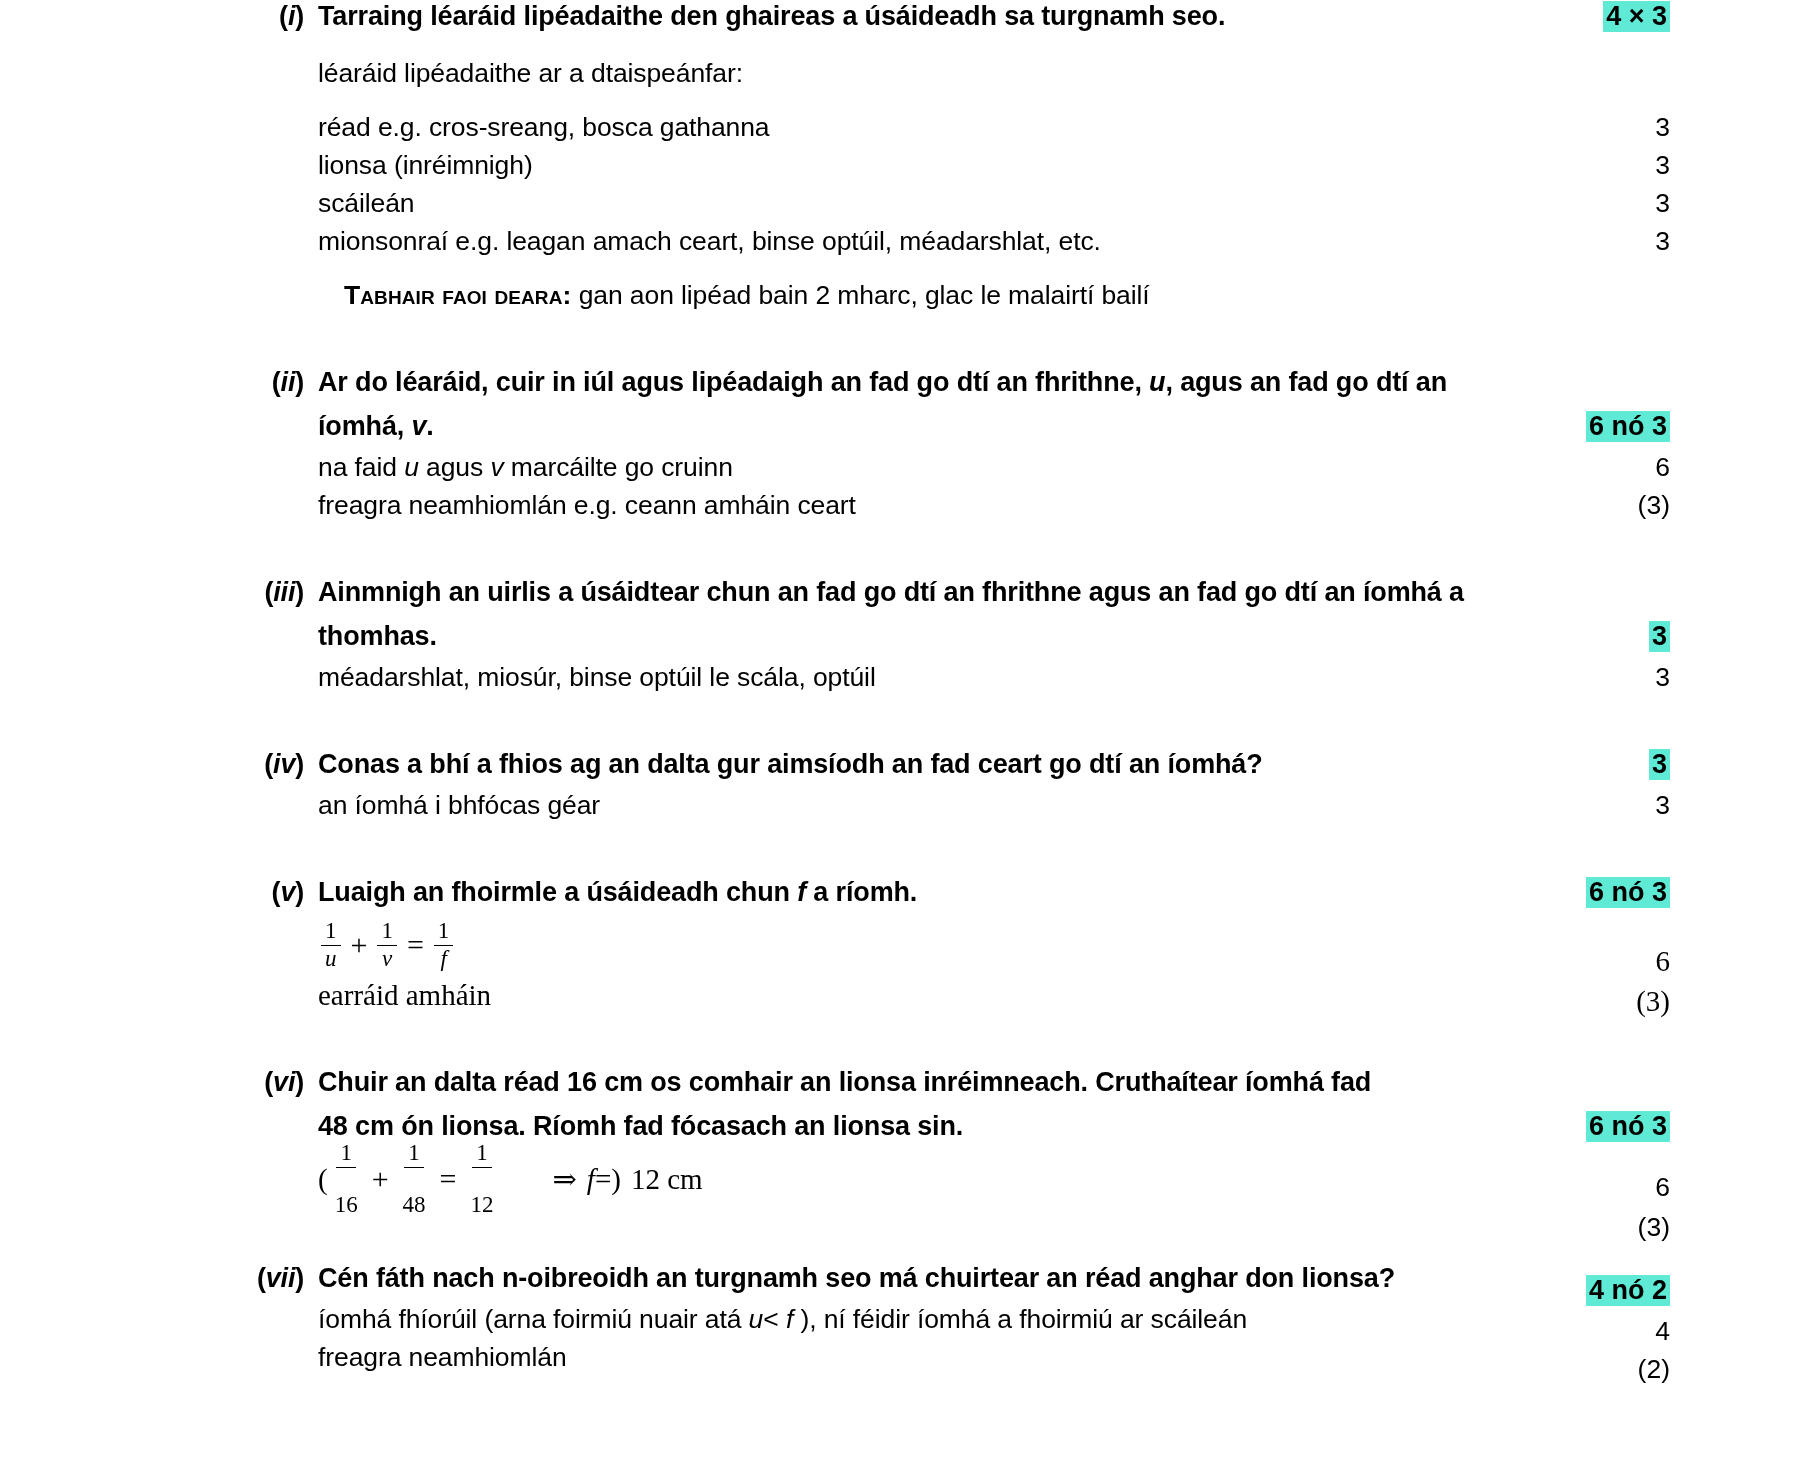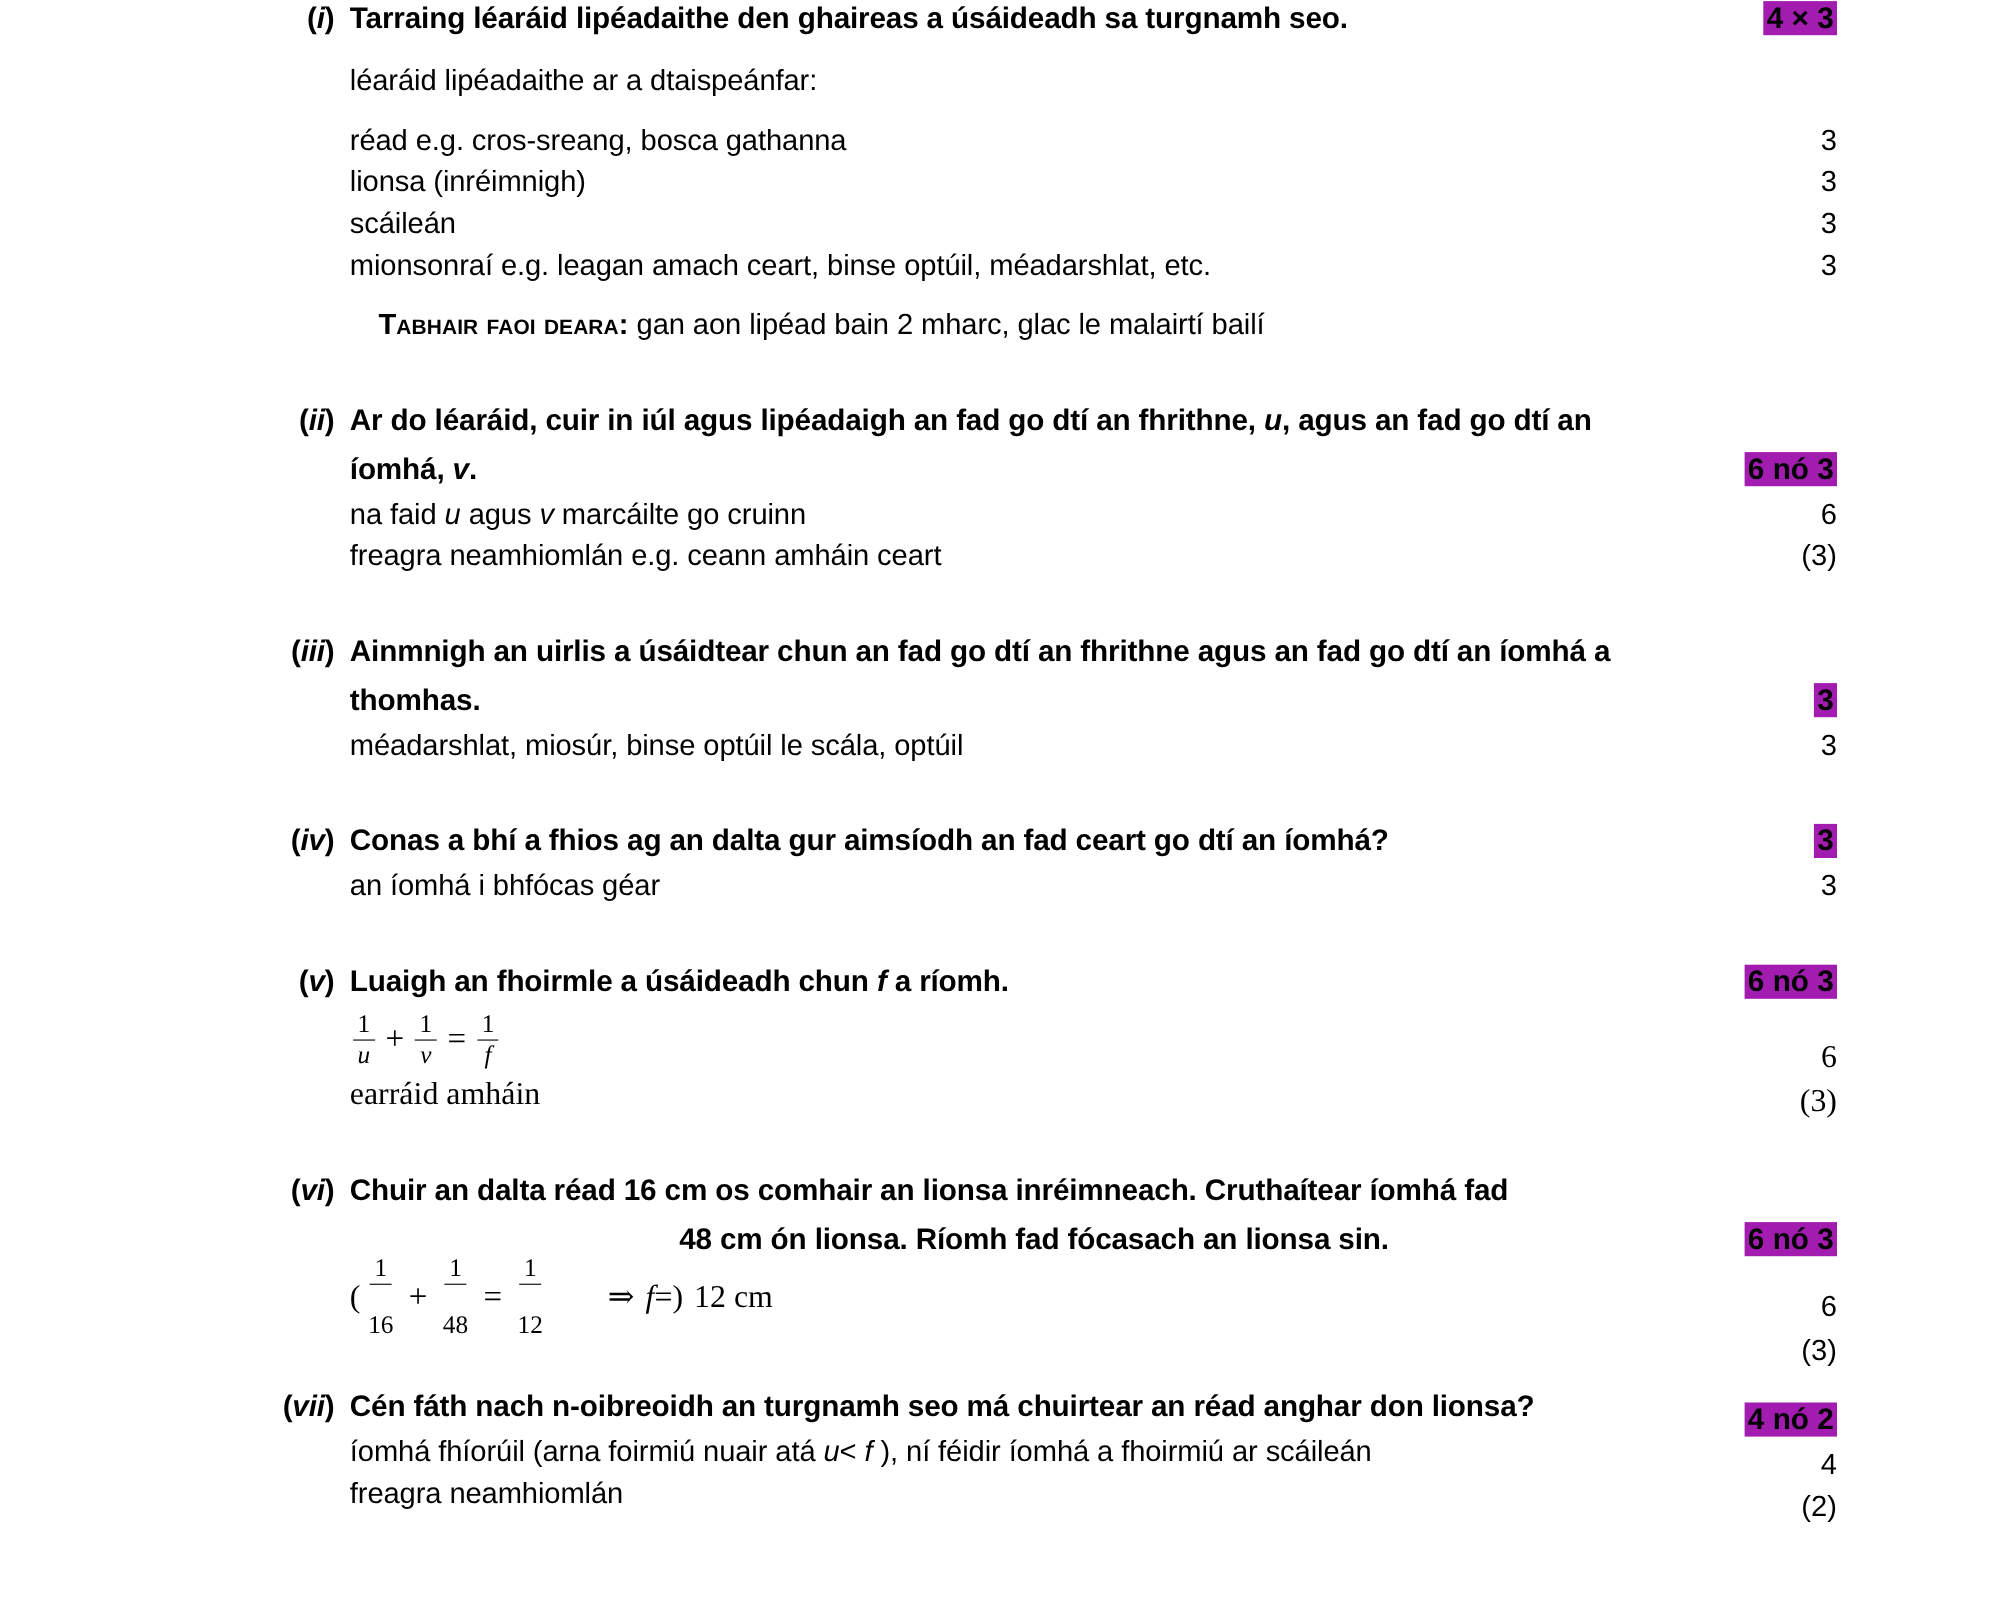--- a/index.html
+++ b/index.html
@@ -92,21 +92,21 @@
     white-space: nowrap;
   }
   .markline.serifmark {
     font-family: "Liberation Serif", "DejaVu Serif", serif;
     font-size: 29px;
   }
   .mark-hl {
     font-weight: bold;
     font-size: 27px;
     line-height: 44px;
-    background: #a21caf;
+    background: #5eead4;
     padding: 0 3px 1px 3px;
     white-space: nowrap;
   }
 
   
   .smallcaps {
     font-weight: bold;
     font-variant: small-caps;
     letter-spacing: 0.1px;
   }
@@ -293,21 +293,21 @@
     </div>
 
     <div class="spacer-lg"></div>
 
     <div class="qblock">
       <div class="row">
         <div class="romanlabel">(<i>vi</i>)</div>
         <div class="body">
           <div style="position:relative;">
             <div class="qtext">Chuir an dalta réad 16 cm os comhair an lionsa inréimneach.  Cruthaítear íomhá fad</div>
-            <div class="qtext" style="padding-right:108px;text-align:center;">48 cm ón lionsa.    Ríomh fad fócasach an lionsa sin.</div>
+            <div class="qtext" style="padding-right:108px;">48 cm ón lionsa.    Ríomh fad fócasach an lionsa sin.</div>
 
             <div class="math">
               <span class="plain">(</span>
               <span class="frac upright">
                 <span class="num">1</span>
                 <span class="den">16</span>
               </span>
               <span class="op">+</span>
               <span class="frac upright">
                 <span class="num">1</span>

